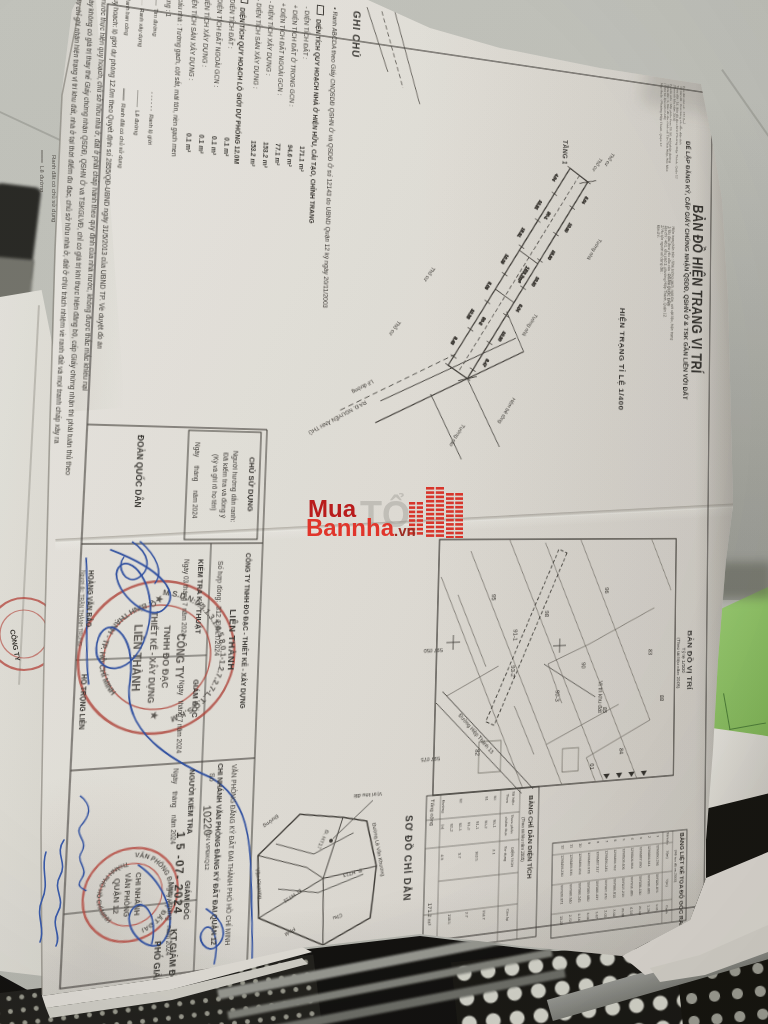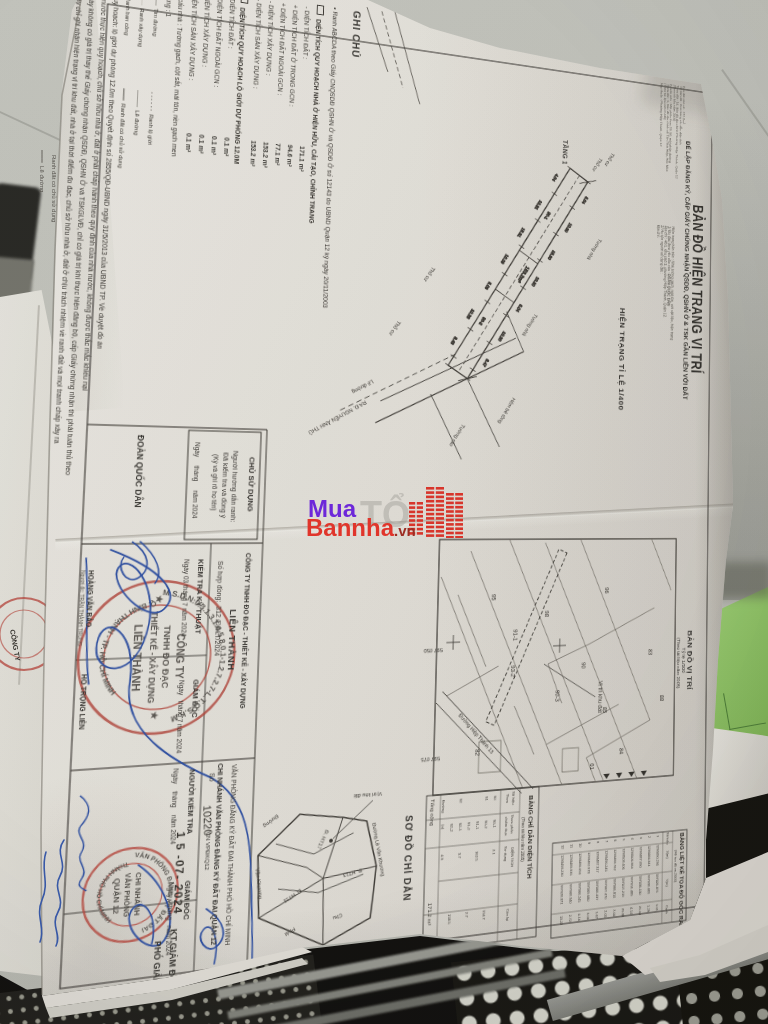--- a/index.html
+++ b/index.html
@@ -626,14 +626,14 @@
     <rect x="38" y="37.1" width="7.8" height="2.6" fill="#d8352b"></rect>
     <rect x="47.2" y="37.1" width="7.8" height="2.6" fill="#d8352b"></rect>
     <rect x="38" y="41.4" width="7.8" height="2.6" fill="#d8352b"></rect>
     <rect x="47.2" y="41.4" width="7.8" height="2.6" fill="#d8352b"></rect>
     <rect x="38" y="45.699999999999996" width="7.8" height="2.6" fill="#d8352b"></rect>
     <rect x="47.2" y="45.699999999999996" width="7.8" height="2.6" fill="#d8352b"></rect>
     <rect x="38" y="49.99999999999999" width="7.8" height="2.6" fill="#d8352b"></rect>
     <rect x="47.2" y="49.99999999999999" width="7.8" height="2.6" fill="#d8352b"></rect>
 </svg>
 
-<div class="abs t b" style="left:308px;top:495px;font-size:24px;color:#6d28d9;">Mua</div>
+<div class="abs t b" style="left:308px;top:495px;font-size:24px;color:#b91c1c;">Mua</div>
 
 <div class="abs t b" style="left:306px;top:514px;font-size:24px;color:#e0352b;">Bannha<span style="font-size:15px;color:#9c2d23;">.vn</span></div>
 </body></html>

